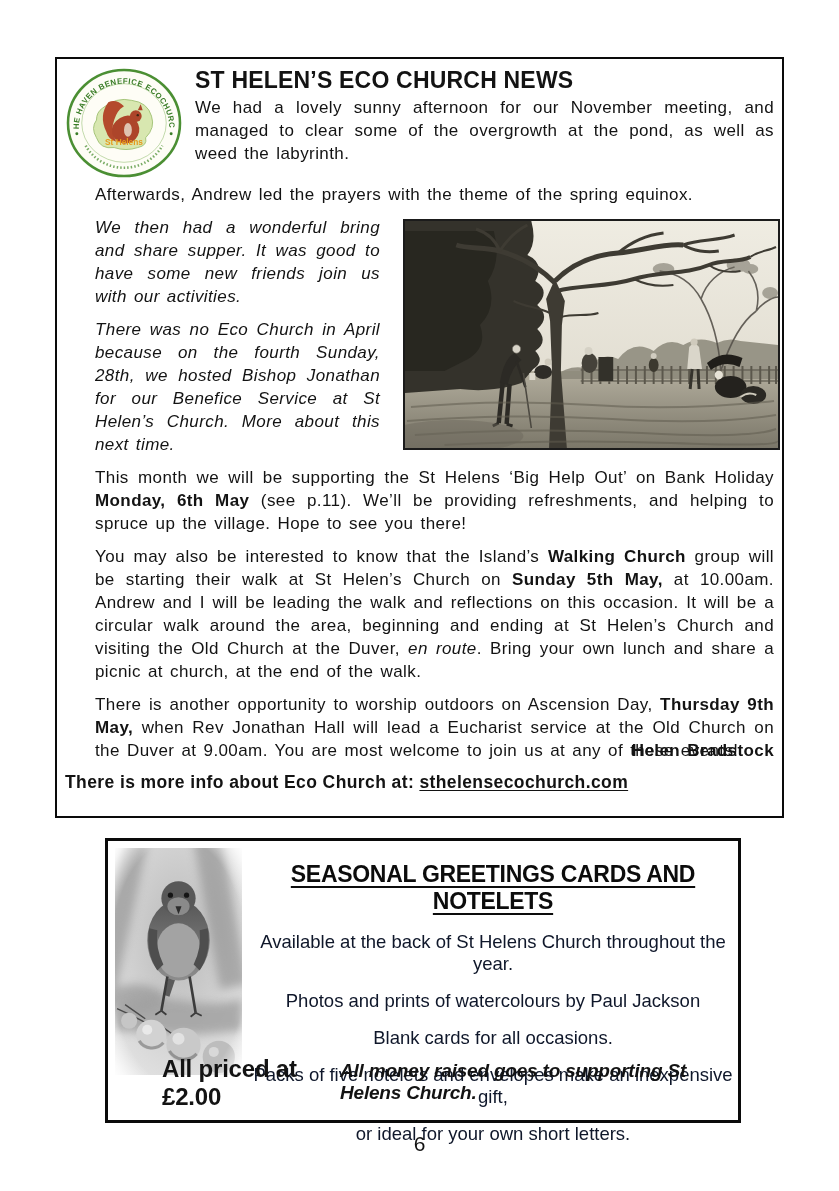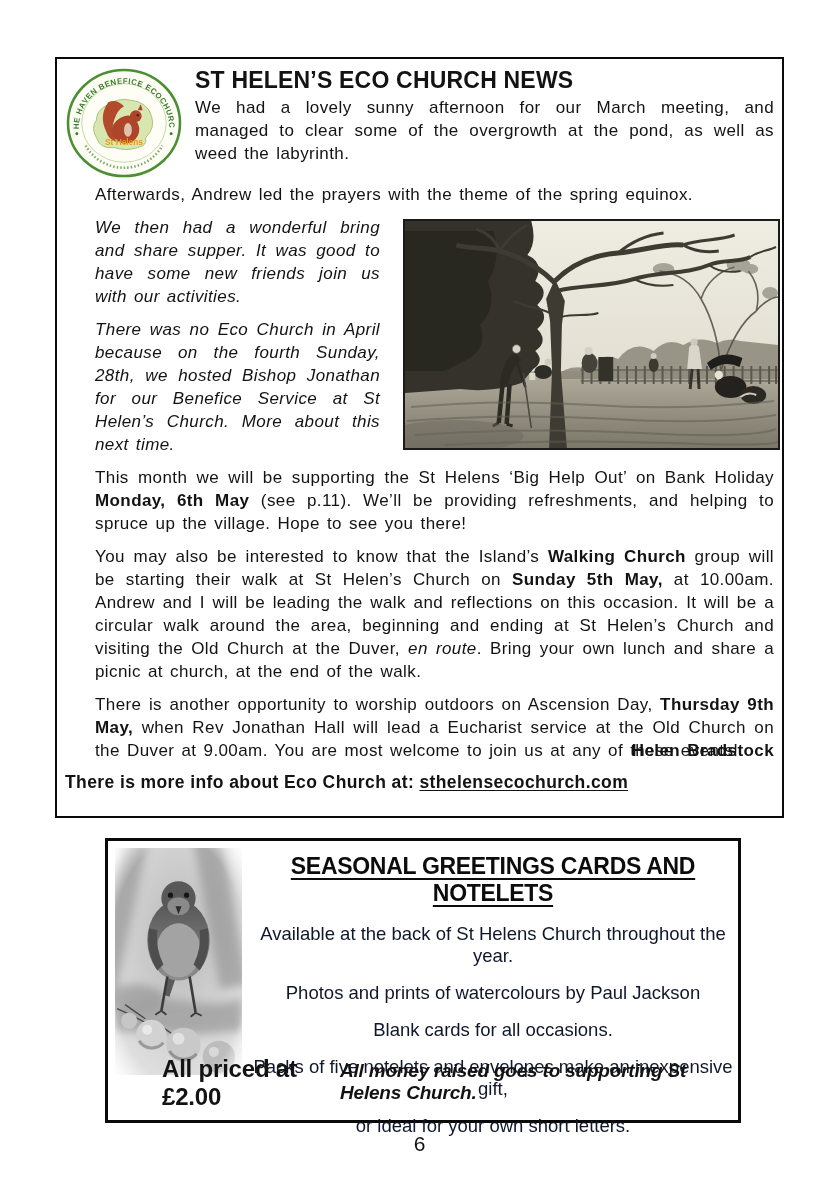--- a/index.html
+++ b/index.html
@@ -28,21 +28,21 @@
   .em{font-style:italic;}
   .more-info{font-size:17.5px;font-weight:bold;text-align:left;margin:6px 0 0;
              letter-spacing:.4px;}
   .more-info .link{text-decoration:underline;color:#131313;text-underline-offset:2px;}
 
   
   .cards-box{position:absolute;left:105px;top:838px;width:636px;height:285px;
              border:3px solid #0a0a0a;box-sizing:border-box;background:#fff;}
   .robin{position:absolute;left:7px;top:7px;width:127px;height:227px;margin:0;}
   .robin svg{display:block;width:100%;height:100%;}
-  .cards-content{margin-left:140px;text-align:center;padding-top:10px;}
+  .cards-content{margin-left:140px;text-align:center;padding-top:18px;}
   .cards-title{display:inline-block;font-size:23px;font-weight:bold;margin:2px 0 16px;
                letter-spacing:-.3px;text-decoration:underline;
                text-decoration-thickness:2px;text-underline-offset:4px;color:#0c0c0c;}
   .cards-line{font-size:18.5px;line-height:22px;margin:0 0 15px;color:#0f172a;}
   .cards-footer{position:absolute;left:10px;right:8px;bottom:9px;display:flex;
                 align-items:baseline;}
   .price{flex:0 0 178px;text-align:left;font-weight:bold;font-size:24px;letter-spacing:-.2px;margin-left:44px;}
   .fundraise{flex:1;text-align:left;font-weight:bold;font-style:italic;font-size:19px;
              letter-spacing:-.2px;}
 
@@ -74,21 +74,21 @@
             <path d="M74,44 l3,-6 2,6 z" fill="#ad452a"></path>
             <circle cx="74" cy="49" r="1.2" fill="#3a2414"></circle>
             <ellipse cx="64" cy="64" rx="4" ry="7" fill="#e8d9c8" opacity="0.85"></ellipse>
           </g>
           <text x="60" y="79" text-anchor="middle" font-size="8.5" font-weight="bold" fill="#e59a1c">St Helens</text>
           <path d="M21,80 A44,42 0 0 0 99,80" fill="none" stroke="#4b8f33" stroke-width="2.6" stroke-dasharray="1.5,2.1" opacity="0.75"></path>
         </svg>
       </div>
       <div class="header-text">
         <h1 class="eco-title">ST HELEN’S ECO CHURCH NEWS</h1>
-        <p class="para">We had a lovely sunny afternoon for our March meeting, and managed to clear some of the overgrowth at the pond, as well as weed the labyrinth.</p>
+        <p class="para">We had a lovely sunny afternoon for our November meeting, and managed to clear some of the overgrowth at the pond, as well as weed the labyrinth.</p>
       </div>
     </div>
 
     <p class="para">Afterwards, Andrew led the prayers with the theme of the spring equinox.</p>
 
     <div class="two-col">
       <div class="left-col">
         <p class="para">We then had a wonderful bring and share supper. It was good to have some new friends join us with our activities.</p>
         <p class="para">There was no Eco Church in April because on the fourth Sunday, 28th, we hosted Bishop Jonathan for our Benefice Service at St Helen’s Church. More about this next time.</p>
       </div>

